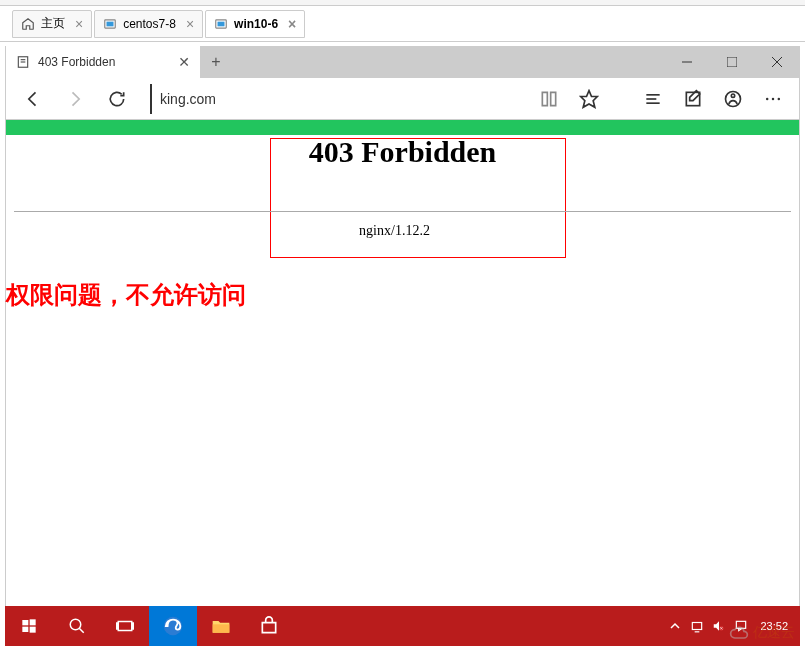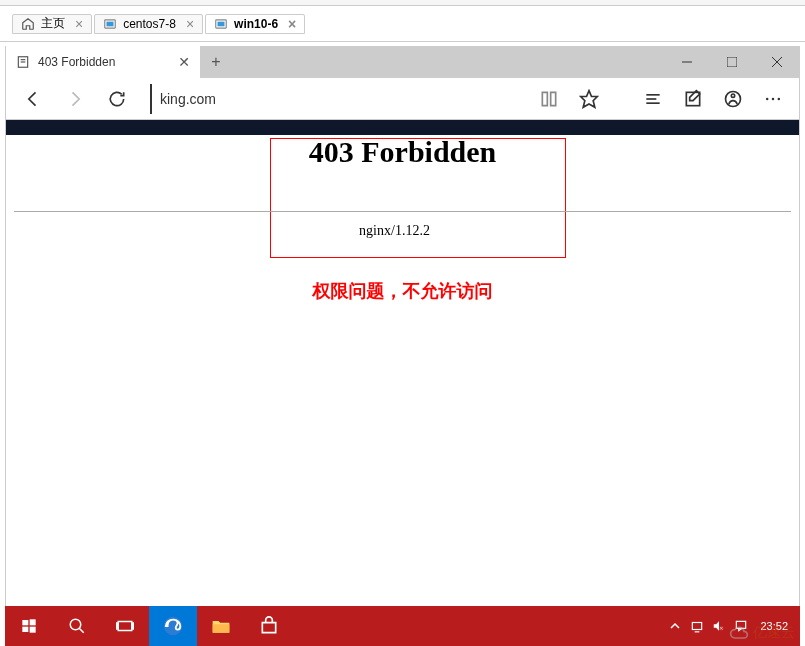--- a/index.html
+++ b/index.html
@@ -27,21 +27,21 @@
       height: 36px;
       background: #fff;
       display: flex;
       align-items: center;
       border-bottom: 1px solid #ccc;
       padding-left: 12px;
     }
     .vm-tab {
       display: flex;
       align-items: center;
-      height: 20px;
+      height: 28px;
       padding: 0 8px;
       margin-right: 2px;
       border: 1px solid #ccc;
       background: #f8f8f8;
       font-size: 12px;
       border-radius: 2px 2px 0 0;
       gap: 6px;
     }
     .vm-tab.active {
       background: #fff;
@@ -60,21 +60,21 @@
       margin-left: 4px;
       cursor: pointer;
     }
     
     .edge-window {
       position: absolute;
       left: 5px;
       top: 46px;
       width: 795px;
       height: 560px;
-      background: #0f172a;
+      background: #22c55e;
       border-left: 1px solid #ccc;
       border-right: 1px solid #ccc;
     }
     
     .edge-tabs {
       height: 32px;
       background: #ccc;
       display: flex;
       align-items: stretch;
     }
@@ -205,24 +205,23 @@
       right: 16px;
       text-align: center;
       font-family: "Times New Roman", serif;
       font-size: 14px;
     }
     .annotation {
       position: absolute;
       top: 144px;
       left: 0;
       right: 0;
-      text-align: center;
       color: red;
       font-weight: bold;
-      font-size: 18px;
+      font-size: 24px;
       font-family: "SimSun", serif;
     }
     
     .taskbar {
       position: absolute;
       bottom: 0;
       left: 5px;
       width: 795px;
       height: 40px;
       background: #b91c1c;

